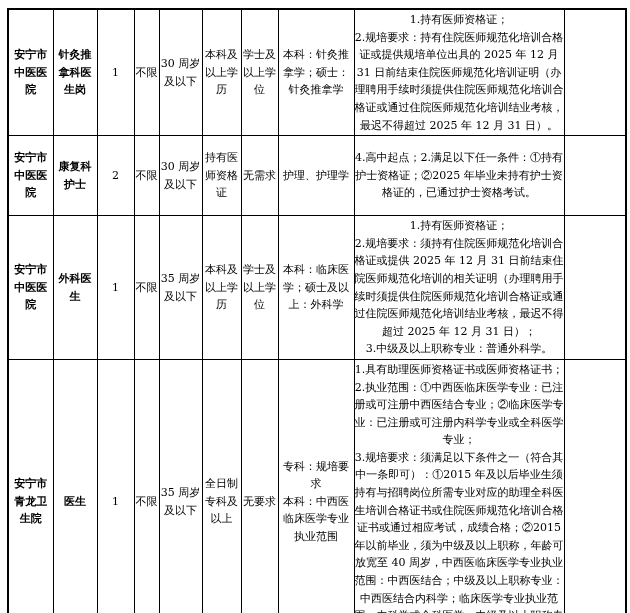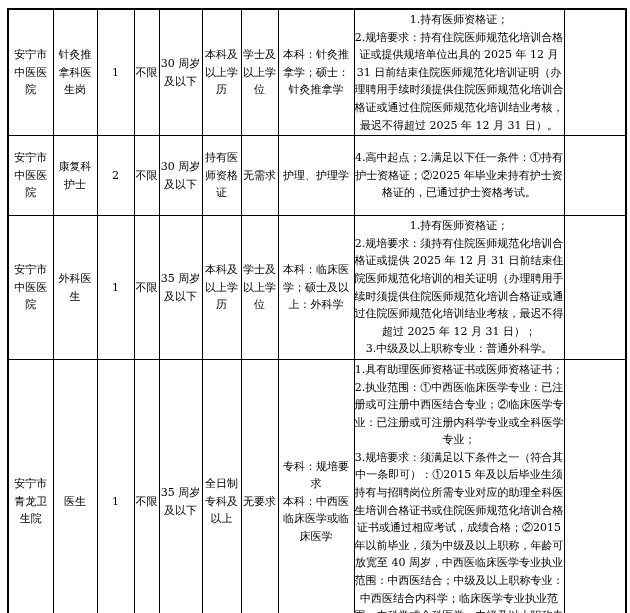--- a/index.html
+++ b/index.html
@@ -30,21 +30,21 @@
   table.recruit td {
     border: 1px solid #000000;
     text-align: center;
     vertical-align: middle;
     padding: 1px 0;
     font-size: 11px;
     line-height: 1.6;
     word-break: break-word;
     overflow: hidden;
   }
-  td.c-unit, td.c-pos { padding: 1px 8px; font-size: 12px; line-height: 1.7; }
+  td.c-unit, td.c-pos { padding: 1px 8px; font-size: 12px; line-height: 1.7; font-weight: bold; }
   td.c-count { font-size: 12px; }
   td.c-gender { padding: 1px 2px; font-size: 12px; line-height: 1.7; }
   td.c-age { padding: 1px 6px; line-height: 1.75; }
   td.c-edu, td.c-degree { line-height: 1.75; }
   td.c-major { font-size: 9.5px; line-height: 1.9; }
   td.c-major p { margin: 0; text-align: center; }
   td.c-req {
     text-align: justify;
     font-size: 9px;
     line-height: 1.9;
@@ -130,21 +130,21 @@
       <tr class="row-4">
         <td class="c-unit">安宁市青龙卫生院</td>
         <td class="c-pos">医生</td>
         <td class="c-count">1</td>
         <td class="c-gender">不限</td>
         <td class="c-age">35 周岁及以下</td>
         <td class="c-edu">全日制专科及以上</td>
         <td class="c-degree">无要求</td>
         <td class="c-major">
             <p>专科：规培要求</p>
-            <p>本科：中西医临床医学或临床医学</p>
+            <p>本科：中西医临床医学专业执业范围</p>
           </td>
         <td class="c-req">
             <p>1.具有助理医师资格证书或医师资格证书；</p>
             <p>2.执业范围：①中西医临床医学专业：已注册或可注册中西医结合专业；②临床医学专业：已注册或可注册内科学专业或全科医学专业；</p>
             <p>3.规培要求：须满足以下条件之一（符合其中一条即可）：①2015 年及以后毕业生须持有与招聘岗位所需专业对应的助理全科医生培训合格证书或住院医师规范化培训合格证书或通过相应考试，成绩合格；②2015 年以前毕业，须为中级及以上职称，年龄可放宽至 40 周岁，中西医临床医学专业执业范围：中西医结合；中级及以上职称专业：中西医结合内科学；临床医学专业执业范围：内科学或全科医学；中级及以上职称专业：内科学或全科医学。</p>
           </td>
         <td class="c-note"></td>
       </tr>
 
     </tbody>

